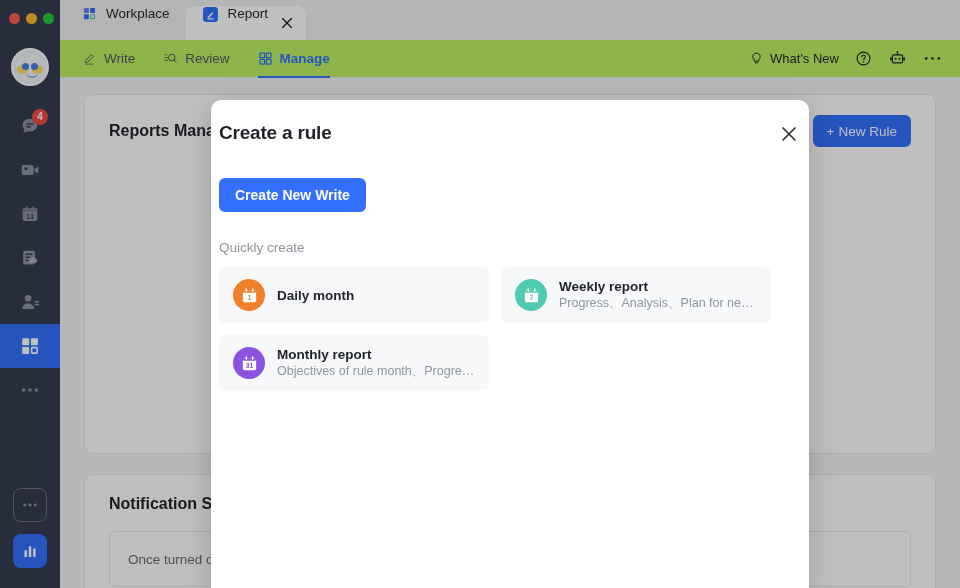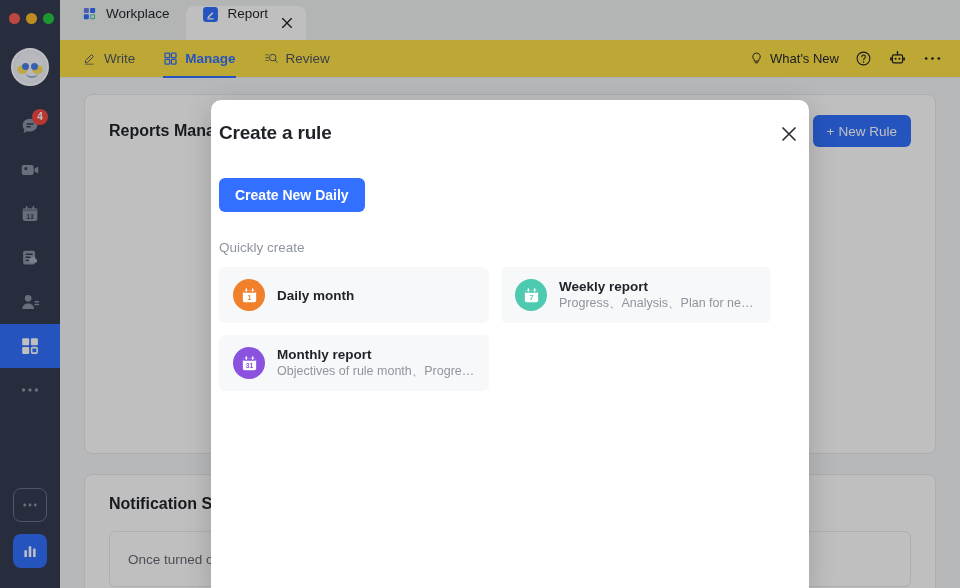--- a/index.html
+++ b/index.html
@@ -100,21 +100,21 @@
     padding: 0 16px; font-size: 13.5px; color: #1f2329;
     border-radius: 8px 8px 0 0; cursor: pointer; position: relative;
   }
   .tab.active { background: #ffffff; padding-right: 38px; }
   .tab .tab-close {
     position: absolute; right: 12px; top: 50%; transform: translateY(-50%);
     width: 14px; height: 14px; cursor: pointer;
   }
 
   .toolbar {
-    height: 38px; background: #fde047;
+    height: 38px; background: #bef264;
     display: flex; align-items: center; padding: 0 18px 0 22px;
     border-bottom: 1px solid #e7e9ec;
   }
   .tool-tabs { display: flex; align-items: center; gap: 28px; height: 38px; }
   .tool-tab {
     display: flex; align-items: center; gap: 7px; height: 38px;
     font-size: 13.5px; color: #51565d; cursor: pointer; position: relative;
   }
   .tool-tab.sel { color: #3370ff; font-weight: bold; }
   .tool-tab.sel::after {
@@ -330,39 +330,39 @@
     <div class="toolbar">
       <div class="tool-tabs">
         <div class="tool-tab">
           <svg width="15" height="15" viewBox="0 0 24 24">
             <path d="M5.5 15.5L15.2 5.8l3 3-9.7 9.7H5.5z" fill="none" stroke="#51565d" stroke-width="1.6" stroke-linejoin="round"></path>
             <rect x="4.6" y="20.2" width="14" height="1.5" rx=".75" fill="#51565d"></rect>
           </svg>
           <span>Write</span>
         </div>
 
-        <div class="tool-tab sel">
-          <svg width="15" height="15" viewBox="0 0 24 24">
-            <rect x="3.2" y="3.2" width="7.4" height="7.4" rx="1" fill="none" stroke="#3370ff" stroke-width="2"></rect>
-            <rect x="13.4" y="3.2" width="7.4" height="7.4" rx="1" fill="none" stroke="#3370ff" stroke-width="2"></rect>
-            <rect x="3.2" y="13.4" width="7.4" height="7.4" rx="1" fill="none" stroke="#3370ff" stroke-width="2"></rect>
-            <rect x="13.4" y="13.4" width="7.4" height="7.4" rx="1" fill="none" stroke="#3370ff" stroke-width="2"></rect>
-          </svg>
-          <span>Manage</span>
-        </div>
-
         <div class="tool-tab">
           <svg width="15" height="15" viewBox="0 0 24 24">
             <circle cx="14" cy="10.5" r="5.2" fill="none" stroke="#51565d" stroke-width="1.6"></circle>
             <path d="M17.6 14.5l3.4 3.6" stroke="#51565d" stroke-width="1.6" stroke-linecap="round"></path>
             <rect x="2" y="5.4" width="6" height="1.5" rx=".75" fill="#51565d"></rect>
             <rect x="2" y="10" width="6" height="1.5" rx=".75" fill="#51565d"></rect>
             <rect x="2" y="14.6" width="6" height="1.5" rx=".75" fill="#51565d"></rect>
           </svg>
           <span>Review</span>
+        </div>
+
+        <div class="tool-tab sel">
+          <svg width="15" height="15" viewBox="0 0 24 24">
+            <rect x="3.2" y="3.2" width="7.4" height="7.4" rx="1" fill="none" stroke="#3370ff" stroke-width="2"></rect>
+            <rect x="13.4" y="3.2" width="7.4" height="7.4" rx="1" fill="none" stroke="#3370ff" stroke-width="2"></rect>
+            <rect x="3.2" y="13.4" width="7.4" height="7.4" rx="1" fill="none" stroke="#3370ff" stroke-width="2"></rect>
+            <rect x="13.4" y="13.4" width="7.4" height="7.4" rx="1" fill="none" stroke="#3370ff" stroke-width="2"></rect>
+          </svg>
+          <span>Manage</span>
         </div>
       </div>
 
       <div class="tool-right">
         <div class="whats-new">
           <svg width="15" height="15" viewBox="0 0 24 24">
             <path d="M12 3.2a6 6 0 00-3.6 10.8v2.2h7.2V14A6 6 0 0012 3.2z" fill="none" stroke="#1f2329" stroke-width="1.5"></path>
             <rect x="9.2" y="18" width="5.6" height="1.5" rx=".75" fill="#1f2329"></rect>
           </svg>
           <span>What's New</span>
@@ -424,21 +424,21 @@
   <div class="modal">
     <div class="modal-head">
       <div class="modal-title">Create a rule</div>
       <div class="modal-close">
         <svg width="20" height="20" viewBox="0 0 20 20">
           <path d="M4 4l12 12M16 4L4 16" stroke="#2b2f38" stroke-width="1.7" stroke-linecap="round"></path>
         </svg>
       </div>
     </div>
 
-    <button class="btn-primary">Create New Daily</button>
+    <button class="btn-primary">Create New Write</button>
 
     <div class="qc-label">Quickly create</div>
 
     <div class="cards">
 
       <div class="rcard">
         <div class="cal" style="background:#f0802a">
           <svg width="19" height="19" viewBox="0 0 24 24">
             <rect x="3.6" y="5.4" width="16.8" height="15" rx="2.2" fill="#ffffff"></rect>
             <rect x="3.6" y="5.4" width="16.8" height="3.2" rx="1.6" fill="#f0802a"></rect>

